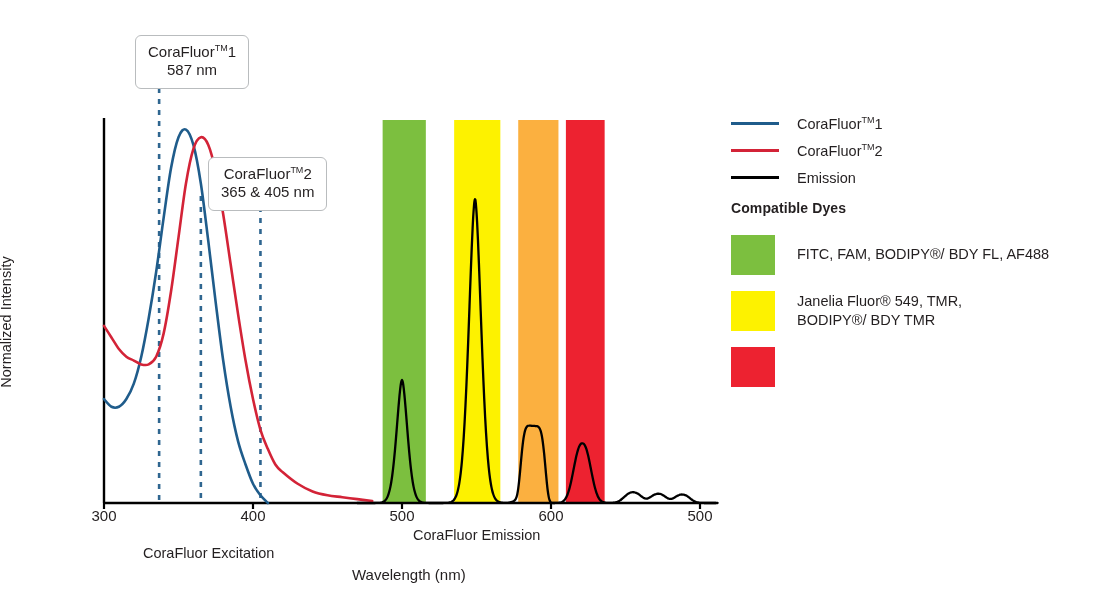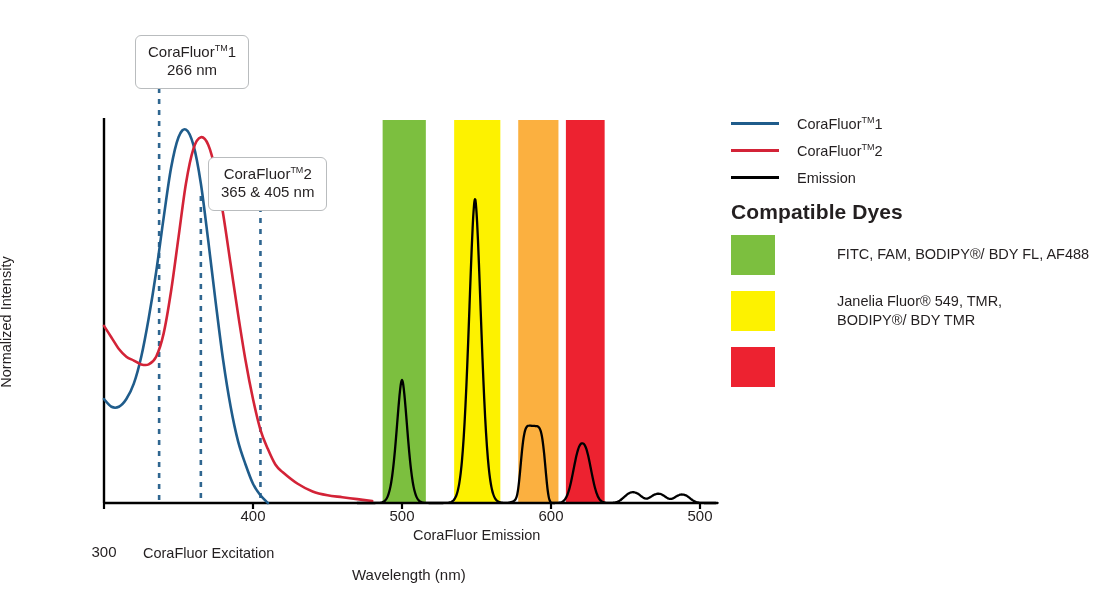--- a/index.html
+++ b/index.html
@@ -106,21 +106,21 @@
   .legend-label sup {
     font-size: 9px;
     vertical-align: super;
     line-height: 0;
   }
 
   #dyes-title {
     position: absolute;
     left: 731px;
     top: 200px;
-    font-size: 21px;
+    font-size: 14px;
     font-weight: bold;
     color: #231f20;
     letter-spacing: 0.1px;
   }
 
   #dye-list {
     position: absolute;
     left: 731px;
     top: 235px;
     width: 370px;
@@ -134,21 +134,20 @@
   .dye-swatch {
     width: 44px;
     height: 40px;
     flex: 0 0 44px;
     margin-right: 22px;
   }
   .dye-label {
     font-size: 14.5px;
     line-height: 1.32;
     color: #231f20;
-    margin-left: 40px;
   }
 </style>
 </head>
 <body>
 
 <div id="figure">
 
   <svg class="plot-svg" id="plot" width="1110" height="612">
       <rect x="382.63" y="120" width="43.20999999999998" height="383" fill="#7cbf3f"></rect>
       <rect x="454.15" y="120" width="46.19" height="383" fill="#fdf200"></rect>
@@ -166,34 +165,34 @@
       <line x1="159.13" y1="88" x2="159.13" y2="503" stroke="#2f6690" stroke-width="2.6" stroke-dasharray="5,6"></line>
       <line x1="200.85" y1="196" x2="200.85" y2="503" stroke="#2f6690" stroke-width="2.6" stroke-dasharray="5,6"></line>
       <line x1="260.45" y1="196" x2="260.45" y2="503" stroke="#2f6690" stroke-width="2.6" stroke-dasharray="5,6"></line>
       <path d="M 104.00 399.05 C 105.24 400.33, 108.97 405.47, 111.45 406.75 C 113.93 408.03, 116.42 408.03, 118.90 406.75 C 121.38 405.47, 123.87 402.90, 126.35 399.05 C 128.83 395.20, 131.32 390.71, 133.80 383.65 C 136.28 376.59, 138.77 367.61, 141.25 356.70 C 143.73 345.79, 146.22 332.32, 148.70 318.20 C 151.18 304.08, 153.67 288.68, 156.15 272.00 C 158.63 255.32, 161.12 235.43, 163.60 218.10 C 166.08 200.78, 168.57 181.53, 171.05 168.05 C 173.53 154.58, 176.02 143.67, 178.50 137.25 C 180.98 130.83, 183.47 128.27, 185.95 129.55 C 188.43 130.83, 190.92 135.97, 193.40 144.95 C 195.88 153.93, 198.37 167.41, 200.85 183.45 C 203.33 199.49, 205.82 221.31, 208.30 241.20 C 210.78 261.09, 213.27 282.91, 215.75 302.80 C 218.23 322.69, 220.72 343.23, 223.20 360.55 C 225.68 377.88, 228.17 393.27, 230.65 406.75 C 233.13 420.23, 235.62 431.77, 238.10 441.40 C 240.58 451.02, 243.07 457.44, 245.55 464.50 C 248.03 471.56, 250.52 478.62, 253.00 483.75 C 255.48 488.88, 257.97 492.09, 260.45 495.30 C 262.93 498.51, 266.66 501.72, 267.90 503.00" fill="none" stroke="#1f5c8b" stroke-width="2.6" stroke-linecap="round" stroke-linejoin="round"></path>
       <path d="M 104.00 325.90 C 105.24 327.82, 108.97 333.60, 111.45 337.45 C 113.93 341.30, 116.42 345.79, 118.90 349.00 C 121.38 352.21, 123.87 354.77, 126.35 356.70 C 128.83 358.63, 131.32 359.27, 133.80 360.55 C 136.28 361.83, 138.77 363.76, 141.25 364.40 C 143.73 365.04, 146.22 365.68, 148.70 364.40 C 151.18 363.12, 153.67 361.83, 156.15 356.70 C 158.63 351.57, 161.12 344.51, 163.60 333.60 C 166.08 322.69, 168.57 307.29, 171.05 291.25 C 173.53 275.21, 176.02 255.32, 178.50 237.35 C 180.98 219.38, 183.47 198.21, 185.95 183.45 C 188.43 168.69, 190.92 156.50, 193.40 148.80 C 195.88 141.10, 198.37 137.89, 200.85 137.25 C 203.33 136.61, 205.82 139.17, 208.30 144.95 C 210.78 150.72, 213.27 160.35, 215.75 171.90 C 218.23 183.45, 220.72 198.85, 223.20 214.25 C 225.68 229.65, 228.17 247.62, 230.65 264.30 C 233.13 280.98, 235.62 298.31, 238.10 314.35 C 240.58 330.39, 243.07 346.43, 245.55 360.55 C 248.03 374.67, 250.52 387.50, 253.00 399.05 C 255.48 410.60, 257.97 421.51, 260.45 429.85 C 262.93 438.19, 265.42 443.33, 267.90 449.10 C 270.38 454.88, 272.87 460.65, 275.35 464.50 C 277.83 468.35, 279.08 468.99, 282.80 472.20 C 286.52 475.41, 292.73 480.54, 297.70 483.75 C 302.67 486.96, 307.63 489.52, 312.60 491.45 C 317.57 493.38, 322.53 494.34, 327.50 495.30 C 332.47 496.26, 337.43 496.58, 342.40 497.23 C 347.37 497.87, 352.33 498.51, 357.30 499.15 C 362.27 499.79, 369.72 500.75, 372.20 501.07" fill="none" stroke="#d32337" stroke-width="2.6" stroke-linecap="round" stroke-linejoin="round"></path>
       <path d="M 357.30 503.00 C 357.45 503.00, 357.90 503.00, 358.19 503.00 C 358.49 503.00, 358.79 503.00, 359.09 503.00 C 359.39 503.00, 359.68 503.00, 359.98 503.00 C 360.28 503.00, 360.58 503.00, 360.88 503.00 C 361.17 503.00, 361.47 503.00, 361.77 503.00 C 362.07 503.00, 362.37 503.00, 362.66 503.00 C 362.96 503.00, 363.26 503.00, 363.56 503.00 C 363.86 503.00, 364.15 503.00, 364.45 503.00 C 364.75 503.00, 365.05 503.00, 365.35 503.00 C 365.64 503.00, 365.94 503.00, 366.24 503.00 C 366.54 503.00, 366.84 503.00, 367.13 503.00 C 367.43 503.00, 367.73 503.00, 368.03 503.00 C 368.33 503.00, 368.62 503.00, 368.92 503.00 C 369.22 503.00, 369.52 503.00, 369.82 503.00 C 370.11 503.00, 370.41 503.00, 370.71 503.00 C 371.01 503.00, 371.31 503.00, 371.60 503.00 C 371.90 503.00, 372.20 503.00, 372.50 503.00 C 372.80 503.00, 373.09 502.99, 373.39 502.99 C 373.69 502.99, 373.99 502.99, 374.29 502.99 C 374.58 502.99, 374.88 502.98, 375.18 502.98 C 375.48 502.98, 375.78 502.97, 376.07 502.97 C 376.37 502.96, 376.67 502.96, 376.97 502.95 C 377.27 502.94, 377.56 502.93, 377.86 502.92 C 378.16 502.90, 378.46 502.89, 378.76 502.87 C 379.05 502.85, 379.35 502.82, 379.65 502.79 C 379.95 502.76, 380.25 502.72, 380.54 502.68 C 380.84 502.63, 381.14 502.58, 381.44 502.50 C 381.74 502.43, 382.03 502.35, 382.33 502.25 C 382.63 502.15, 382.93 502.03, 383.23 501.88 C 383.52 501.74, 383.82 501.57, 384.12 501.36 C 384.42 501.15, 384.72 500.92, 385.01 500.62 C 385.31 500.33, 385.61 500.01, 385.91 499.61 C 386.21 499.21, 386.50 498.76, 386.80 498.22 C 387.10 497.69, 387.40 497.09, 387.70 496.38 C 387.99 495.66, 388.29 494.87, 388.59 493.95 C 388.89 493.02, 389.19 492.00, 389.48 490.82 C 389.78 489.64, 390.08 488.34, 390.38 486.86 C 390.68 485.38, 390.97 483.76, 391.27 481.95 C 391.57 480.13, 391.87 478.16, 392.17 475.98 C 392.46 473.80, 392.76 471.44, 393.06 468.89 C 393.36 466.33, 393.66 463.58, 393.95 460.65 C 394.25 457.73, 394.55 454.60, 394.85 451.33 C 395.15 448.07, 395.44 444.61, 395.74 441.08 C 396.04 437.54, 396.34 433.84, 396.64 430.14 C 396.93 426.44, 397.23 422.61, 397.53 418.90 C 397.83 415.18, 398.13 411.40, 398.42 407.85 C 398.72 404.30, 399.02 400.77, 399.32 397.61 C 399.62 394.46, 399.91 391.41, 400.21 388.91 C 400.51 386.40, 400.81 384.10, 401.11 382.58 C 401.40 381.06, 401.70 379.80, 402.00 379.80 C 402.30 379.80, 402.60 381.06, 402.89 382.58 C 403.19 384.10, 403.49 386.40, 403.79 388.91 C 404.09 391.41, 404.38 394.46, 404.68 397.61 C 404.98 400.77, 405.28 404.30, 405.58 407.85 C 405.87 411.40, 406.17 415.18, 406.47 418.90 C 406.77 422.61, 407.07 426.44, 407.36 430.14 C 407.66 433.84, 407.96 437.54, 408.26 441.08 C 408.56 444.61, 408.85 448.07, 409.15 451.33 C 409.45 454.60, 409.75 457.73, 410.05 460.65 C 410.34 463.58, 410.64 466.33, 410.94 468.89 C 411.24 471.44, 411.54 473.80, 411.83 475.98 C 412.13 478.16, 412.43 480.13, 412.73 481.95 C 413.03 483.76, 413.32 485.38, 413.62 486.86 C 413.92 488.34, 414.22 489.64, 414.52 490.82 C 414.81 492.00, 415.11 493.02, 415.41 493.95 C 415.71 494.87, 416.01 495.66, 416.30 496.38 C 416.60 497.09, 416.90 497.69, 417.20 498.22 C 417.50 498.76, 417.79 499.21, 418.09 499.61 C 418.39 500.01, 418.69 500.33, 418.99 500.62 C 419.28 500.92, 419.58 501.15, 419.88 501.36 C 420.18 501.57, 420.48 501.74, 420.77 501.88 C 421.07 502.03, 421.37 502.15, 421.67 502.25 C 421.97 502.35, 422.26 502.43, 422.56 502.50 C 422.86 502.58, 423.16 502.63, 423.46 502.68 C 423.75 502.72, 424.05 502.76, 424.35 502.79 C 424.65 502.82, 424.95 502.85, 425.24 502.87 C 425.54 502.89, 425.84 502.90, 426.14 502.92 C 426.44 502.93, 426.73 502.94, 427.03 502.95 C 427.33 502.96, 427.63 502.96, 427.93 502.97 C 428.22 502.97, 428.52 502.98, 428.82 502.98 C 429.12 502.98, 429.42 502.99, 429.71 502.99 C 430.01 502.99, 430.31 502.99, 430.61 502.99 C 430.91 502.99, 431.20 503.00, 431.50 503.00 C 431.80 503.00, 432.10 503.00, 432.40 503.00 C 432.69 503.00, 432.99 503.00, 433.29 503.00 C 433.59 503.00, 433.89 503.00, 434.18 503.00 C 434.48 503.00, 434.78 503.00, 435.08 503.00 C 435.38 503.00, 435.67 503.00, 435.97 503.00 C 436.27 503.00, 436.57 503.00, 436.87 503.00 C 437.16 503.00, 437.46 503.00, 437.76 503.00 C 438.06 503.00, 438.36 503.00, 438.65 503.00 C 438.95 503.00, 439.25 503.00, 439.55 503.00 C 439.85 503.00, 440.14 503.00, 440.44 502.99 C 440.74 502.99, 441.04 502.99, 441.34 502.99 C 441.63 502.99, 441.93 502.99, 442.23 502.98 C 442.53 502.98, 442.83 502.98, 443.12 502.98 C 443.42 502.97, 443.72 502.97, 444.02 502.96 C 444.32 502.95, 444.61 502.95, 444.91 502.94 C 445.21 502.93, 445.51 502.92, 445.81 502.90 C 446.10 502.89, 446.40 502.88, 446.70 502.85 C 447.00 502.83, 447.30 502.81, 447.59 502.78 C 447.89 502.75, 448.19 502.71, 448.49 502.67 C 448.79 502.62, 449.08 502.57, 449.38 502.50 C 449.68 502.44, 449.98 502.37, 450.28 502.27 C 450.57 502.18, 450.87 502.07, 451.17 501.94 C 451.47 501.80, 451.77 501.66, 452.06 501.47 C 452.36 501.28, 452.66 501.07, 452.96 500.81 C 453.26 500.55, 453.55 500.27, 453.85 499.91 C 454.15 499.56, 454.45 499.17, 454.75 498.69 C 455.04 498.21, 455.34 497.68, 455.64 497.05 C 455.94 496.41, 456.24 495.70, 456.53 494.86 C 456.83 494.02, 457.13 493.10, 457.43 492.01 C 457.73 490.91, 458.02 489.71, 458.32 488.31 C 458.62 486.91, 458.92 485.37, 459.22 483.60 C 459.51 481.82, 459.81 479.88, 460.11 477.66 C 460.41 475.45, 460.71 473.03, 461.00 470.30 C 461.30 467.57, 461.60 464.61, 461.90 461.30 C 462.20 458.00, 462.49 454.41, 462.79 450.47 C 463.09 446.52, 463.39 442.26, 463.69 437.63 C 463.98 432.99, 464.28 428.01, 464.58 422.67 C 464.88 417.32, 465.18 411.60, 465.47 405.54 C 465.77 399.48, 466.07 393.04, 466.37 386.31 C 466.67 379.58, 466.96 372.47, 467.26 365.15 C 467.56 357.83, 467.86 350.16, 468.16 342.39 C 468.45 334.62, 468.75 326.55, 469.05 318.52 C 469.35 310.49, 469.65 302.25, 469.94 294.22 C 470.24 286.18, 470.54 278.05, 470.84 270.32 C 471.14 262.59, 471.43 254.90, 471.73 247.84 C 472.03 240.78, 472.33 233.93, 472.63 227.96 C 472.92 221.98, 473.22 216.40, 473.52 212.00 C 473.82 207.60, 474.12 203.60, 474.41 201.54 C 474.71 199.48, 475.01 198.61, 475.31 199.65 C 475.61 200.70, 475.90 204.07, 476.20 207.81 C 476.50 211.56, 476.80 216.62, 477.10 222.13 C 477.39 227.64, 477.69 234.12, 477.99 240.86 C 478.29 247.61, 478.59 255.06, 478.88 262.61 C 479.18 270.16, 479.48 278.19, 479.78 286.16 C 480.08 294.13, 480.37 302.37, 480.67 310.43 C 480.97 318.49, 481.27 326.65, 481.57 334.53 C 481.86 342.41, 482.16 350.23, 482.46 357.72 C 482.76 365.21, 483.06 372.52, 483.35 379.46 C 483.65 386.40, 483.95 393.07, 484.25 399.36 C 484.55 405.65, 484.84 411.61, 485.14 417.20 C 485.44 422.78, 485.74 428.01, 486.04 432.88 C 486.33 437.75, 486.63 442.25, 486.93 446.42 C 487.23 450.59, 487.53 454.39, 487.82 457.90 C 488.12 461.42, 488.42 464.58, 488.72 467.49 C 489.02 470.41, 489.31 473.00, 489.61 475.38 C 489.91 477.76, 490.21 479.85, 490.51 481.76 C 490.80 483.68, 491.10 485.34, 491.40 486.86 C 491.70 488.38, 492.00 489.69, 492.29 490.88 C 492.59 492.06, 492.89 493.08, 493.19 493.99 C 493.49 494.91, 493.78 495.68, 494.08 496.38 C 494.38 497.08, 494.68 497.67, 494.98 498.19 C 495.27 498.72, 495.57 499.15, 495.87 499.55 C 496.17 499.94, 496.47 500.26, 496.76 500.54 C 497.06 500.83, 497.36 501.06, 497.66 501.27 C 497.96 501.48, 498.25 501.65, 498.55 501.80 C 498.85 501.95, 499.15 502.07, 499.45 502.17 C 499.74 502.28, 500.04 502.36, 500.34 502.43 C 500.64 502.51, 500.94 502.57, 501.23 502.62 C 501.53 502.67, 501.83 502.71, 502.13 502.74 C 502.43 502.78, 502.72 502.80, 503.02 502.82 C 503.32 502.84, 503.62 502.86, 503.92 502.87 C 504.21 502.88, 504.51 502.89, 504.81 502.90 C 505.11 502.90, 505.41 502.90, 505.70 502.90 C 506.00 502.89, 506.30 502.89, 506.60 502.87 C 506.90 502.86, 507.19 502.85, 507.49 502.82 C 507.79 502.80, 508.09 502.77, 508.39 502.74 C 508.68 502.70, 508.98 502.66, 509.28 502.61 C 509.58 502.55, 509.88 502.49, 510.17 502.42 C 510.47 502.35, 510.77 502.27, 511.07 502.18 C 511.37 502.09, 511.66 501.98, 511.96 501.87 C 512.26 501.75, 512.56 501.63, 512.86 501.49 C 513.15 501.34, 513.45 501.20, 513.75 501.02 C 514.05 500.83, 514.35 500.66, 514.64 500.38 C 514.94 500.10, 515.24 499.83, 515.54 499.34 C 515.84 498.85, 516.13 498.32, 516.43 497.43 C 516.73 496.55, 517.03 495.51, 517.33 494.04 C 517.62 492.58, 517.92 490.80, 518.22 488.66 C 518.52 486.52, 518.82 483.96, 519.11 481.20 C 519.41 478.45, 519.71 475.27, 520.01 472.14 C 520.31 469.00, 520.60 465.57, 520.90 462.37 C 521.20 459.16, 521.50 455.87, 521.80 452.91 C 522.09 449.95, 522.39 447.10, 522.69 444.60 C 522.99 442.10, 523.29 439.85, 523.58 437.91 C 523.88 435.97, 524.18 434.34, 524.48 432.95 C 524.78 431.56, 525.07 430.49, 525.37 429.58 C 525.67 428.66, 525.97 428.02, 526.27 427.48 C 526.56 426.94, 526.86 426.60, 527.16 426.32 C 527.46 426.04, 527.76 425.90, 528.05 425.78 C 528.35 425.67, 528.65 425.64, 528.95 425.62 C 529.25 425.59, 529.54 425.62, 529.84 425.64 C 530.14 425.65, 530.44 425.69, 530.74 425.72 C 531.03 425.75, 531.33 425.79, 531.63 425.82 C 531.93 425.84, 532.23 425.87, 532.52 425.89 C 532.82 425.91, 533.12 425.92, 533.42 425.93 C 533.72 425.94, 534.01 425.95, 534.31 425.96 C 534.61 425.97, 534.91 425.97, 535.21 425.99 C 535.50 426.00, 535.80 426.01, 536.10 426.04 C 536.40 426.07, 536.70 426.10, 536.99 426.18 C 537.29 426.26, 537.59 426.34, 537.89 426.51 C 538.19 426.69, 538.48 426.88, 538.78 427.22 C 539.08 427.55, 539.38 427.93, 539.68 428.51 C 539.97 429.09, 540.27 429.76, 540.57 430.69 C 540.87 431.62, 541.17 432.70, 541.46 434.07 C 541.76 435.45, 542.06 437.05, 542.36 438.96 C 542.66 440.87, 542.95 443.06, 543.25 445.52 C 543.55 447.98, 543.85 450.78, 544.15 453.72 C 544.44 456.66, 544.74 459.93, 545.04 463.17 C 545.34 466.40, 545.64 469.88, 545.93 473.11 C 546.23 476.34, 546.53 479.65, 546.83 482.55 C 547.13 485.45, 547.42 488.20, 547.72 490.50 C 548.02 492.80, 548.32 494.76, 548.62 496.34 C 548.91 497.92, 549.21 499.06, 549.51 499.98 C 549.81 500.90, 550.11 501.43, 550.40 501.87 C 550.70 502.32, 551.00 502.49, 551.30 502.66 C 551.60 502.84, 551.89 502.87, 552.19 502.92 C 552.49 502.97, 552.79 502.97, 553.09 502.98 C 553.38 502.99, 553.68 502.99, 553.98 502.99 C 554.28 502.99, 554.58 502.98, 554.87 502.98 C 555.17 502.98, 555.47 502.97, 555.77 502.97 C 556.07 502.96, 556.36 502.95, 556.66 502.94 C 556.96 502.93, 557.26 502.91, 557.56 502.90 C 557.85 502.88, 558.15 502.85, 558.45 502.82 C 558.75 502.79, 559.05 502.76, 559.34 502.71 C 559.64 502.67, 559.94 502.61, 560.24 502.54 C 560.54 502.47, 560.83 502.39, 561.13 502.29 C 561.43 502.18, 561.73 502.07, 562.03 501.92 C 562.32 501.77, 562.62 501.60, 562.92 501.40 C 563.22 501.19, 563.52 500.95, 563.81 500.67 C 564.11 500.39, 564.41 500.07, 564.71 499.70 C 565.01 499.32, 565.30 498.90, 565.60 498.42 C 565.90 497.93, 566.20 497.39, 566.50 496.78 C 566.79 496.17, 567.09 495.49, 567.39 494.74 C 567.69 493.99, 567.99 493.16, 568.28 492.26 C 568.58 491.36, 568.88 490.38, 569.18 489.33 C 569.48 488.28, 569.77 487.15, 570.07 485.95 C 570.37 484.76, 570.67 483.48, 570.97 482.16 C 571.26 480.84, 571.56 479.44, 571.86 478.02 C 572.16 476.59, 572.46 475.11, 572.75 473.62 C 573.05 472.13, 573.35 470.59, 573.65 469.08 C 573.95 467.57, 574.24 466.03, 574.54 464.55 C 574.84 463.06, 575.14 461.57, 575.44 460.16 C 575.73 458.75, 576.03 457.37, 576.33 456.08 C 576.63 454.79, 576.93 453.55, 577.22 452.42 C 577.52 451.30, 577.82 450.25, 578.12 449.32 C 578.42 448.39, 578.71 447.56, 579.01 446.84 C 579.31 446.13, 579.61 445.53, 579.91 445.04 C 580.20 444.55, 580.50 444.19, 580.80 443.91 C 581.10 443.64, 581.40 443.49, 581.69 443.40 C 581.99 443.30, 582.29 443.29, 582.59 443.34 C 582.89 443.39, 583.18 443.47, 583.48 443.68 C 583.78 443.89, 584.08 444.18, 584.38 444.59 C 584.67 445.01, 584.97 445.53, 585.27 446.17 C 585.57 446.81, 585.87 447.56, 586.16 448.42 C 586.46 449.28, 586.76 450.26, 587.06 451.32 C 587.36 452.39, 587.65 453.56, 587.95 454.80 C 588.25 456.04, 588.55 457.38, 588.85 458.76 C 589.14 460.14, 589.44 461.59, 589.74 463.06 C 590.04 464.53, 590.34 466.05, 590.63 467.56 C 590.93 469.07, 591.23 470.61, 591.53 472.11 C 591.83 473.62, 592.12 475.12, 592.42 476.57 C 592.72 478.02, 593.02 479.45, 593.32 480.81 C 593.61 482.17, 593.91 483.49, 594.21 484.73 C 594.51 485.97, 594.81 487.15, 595.10 488.25 C 595.40 489.35, 595.70 490.38, 596.00 491.34 C 596.30 492.29, 596.59 493.16, 596.89 493.96 C 597.19 494.77, 597.49 495.49, 597.79 496.15 C 598.08 496.81, 598.38 497.39, 598.68 497.91 C 598.98 498.44, 599.28 498.90, 599.57 499.31 C 599.87 499.72, 600.17 500.06, 600.47 500.38 C 600.77 500.69, 601.06 500.95, 601.36 501.18 C 601.66 501.41, 601.96 501.60, 602.26 501.76 C 602.55 501.93, 602.85 502.06, 603.15 502.18 C 603.45 502.30, 603.75 502.39, 604.04 502.47 C 604.34 502.55, 604.64 502.61, 604.94 502.66 C 605.24 502.72, 605.53 502.75, 605.83 502.79 C 606.13 502.82, 606.43 502.85, 606.73 502.87 C 607.02 502.89, 607.32 502.90, 607.62 502.91 C 607.92 502.92, 608.22 502.93, 608.51 502.94 C 608.81 502.94, 609.11 502.94, 609.41 502.94 C 609.71 502.94, 610.00 502.93, 610.30 502.93 C 610.60 502.92, 610.90 502.91, 611.20 502.90 C 611.49 502.88, 611.79 502.87, 612.09 502.85 C 612.39 502.83, 612.69 502.80, 612.98 502.77 C 613.28 502.75, 613.58 502.71, 613.88 502.67 C 614.18 502.63, 614.47 502.58, 614.77 502.53 C 615.07 502.47, 615.37 502.41, 615.67 502.33 C 615.96 502.26, 616.26 502.18, 616.56 502.08 C 616.86 501.99, 617.16 501.88, 617.45 501.76 C 617.75 501.64, 618.05 501.51, 618.35 501.37 C 618.65 501.22, 618.94 501.07, 619.24 500.89 C 619.54 500.72, 619.84 500.54, 620.14 500.34 C 620.43 500.14, 620.73 499.92, 621.03 499.70 C 621.33 499.48, 621.63 499.24, 621.92 498.99 C 622.22 498.75, 622.52 498.49, 622.82 498.23 C 623.12 497.96, 623.41 497.69, 623.71 497.42 C 624.01 497.15, 624.31 496.87, 624.61 496.60 C 624.90 496.33, 625.20 496.05, 625.50 495.79 C 625.80 495.52, 626.10 495.26, 626.39 495.01 C 626.69 494.76, 626.99 494.52, 627.29 494.29 C 627.59 494.07, 627.88 493.86, 628.18 493.66 C 628.48 493.47, 628.78 493.30, 629.08 493.14 C 629.37 492.99, 629.67 492.85, 629.97 492.73 C 630.27 492.62, 630.57 492.52, 630.86 492.45 C 631.16 492.37, 631.46 492.32, 631.76 492.28 C 632.06 492.24, 632.35 492.23, 632.65 492.22 C 632.95 492.21, 633.25 492.21, 633.55 492.23 C 633.84 492.25, 634.14 492.27, 634.44 492.32 C 634.74 492.37, 635.04 492.43, 635.33 492.52 C 635.63 492.60, 635.93 492.71, 636.23 492.83 C 636.53 492.96, 636.82 493.10, 637.12 493.27 C 637.42 493.43, 637.72 493.61, 638.02 493.80 C 638.31 493.99, 638.61 494.20, 638.91 494.42 C 639.21 494.64, 639.51 494.87, 639.80 495.10 C 640.10 495.33, 640.40 495.57, 640.70 495.80 C 641.00 496.03, 641.29 496.27, 641.59 496.49 C 641.89 496.72, 642.19 496.94, 642.49 497.14 C 642.78 497.34, 643.08 497.53, 643.38 497.70 C 643.68 497.87, 643.98 498.02, 644.27 498.14 C 644.57 498.27, 644.87 498.37, 645.17 498.45 C 645.47 498.52, 645.76 498.57, 646.06 498.59 C 646.36 498.61, 646.66 498.60, 646.96 498.57 C 647.25 498.53, 647.55 498.47, 647.85 498.38 C 648.15 498.30, 648.45 498.18, 648.74 498.05 C 649.04 497.92, 649.34 497.77, 649.64 497.60 C 649.94 497.43, 650.23 497.25, 650.53 497.06 C 650.83 496.87, 651.13 496.66, 651.43 496.46 C 651.72 496.26, 652.02 496.06, 652.32 495.86 C 652.62 495.66, 652.92 495.47, 653.21 495.28 C 653.51 495.10, 653.81 494.93, 654.11 494.77 C 654.41 494.62, 654.70 494.47, 655.00 494.35 C 655.30 494.23, 655.60 494.12, 655.90 494.04 C 656.19 493.95, 656.49 493.89, 656.79 493.84 C 657.09 493.79, 657.39 493.77, 657.68 493.75 C 657.98 493.74, 658.28 493.73, 658.58 493.74 C 658.88 493.75, 659.17 493.77, 659.47 493.81 C 659.77 493.85, 660.07 493.90, 660.37 493.98 C 660.66 494.05, 660.96 494.15, 661.26 494.26 C 661.56 494.38, 661.86 494.51, 662.15 494.66 C 662.45 494.81, 662.75 494.98, 663.05 495.16 C 663.35 495.35, 663.64 495.54, 663.94 495.74 C 664.24 495.95, 664.54 496.16, 664.84 496.37 C 665.13 496.58, 665.43 496.80, 665.73 497.00 C 666.03 497.21, 666.33 497.41, 666.62 497.60 C 666.92 497.79, 667.22 497.97, 667.52 498.12 C 667.82 498.28, 668.11 498.42, 668.41 498.54 C 668.71 498.65, 669.01 498.75, 669.31 498.82 C 669.60 498.89, 669.90 498.93, 670.20 498.94 C 670.50 498.96, 670.80 498.95, 671.09 498.91 C 671.39 498.87, 671.69 498.80, 671.99 498.72 C 672.29 498.63, 672.58 498.52, 672.88 498.39 C 673.18 498.26, 673.48 498.11, 673.78 497.95 C 674.07 497.79, 674.37 497.61, 674.67 497.43 C 674.97 497.25, 675.27 497.06, 675.56 496.88 C 675.86 496.69, 676.16 496.50, 676.46 496.32 C 676.76 496.14, 677.05 495.96, 677.35 495.80 C 677.65 495.64, 677.95 495.48, 678.25 495.35 C 678.54 495.21, 678.84 495.09, 679.14 494.99 C 679.44 494.88, 679.74 494.80, 680.03 494.73 C 680.33 494.66, 680.63 494.61, 680.93 494.58 C 681.23 494.54, 681.52 494.53, 681.82 494.52 C 682.12 494.52, 682.42 494.52, 682.72 494.54 C 683.01 494.56, 683.31 494.58, 683.61 494.63 C 683.91 494.68, 684.21 494.75, 684.50 494.83 C 684.80 494.92, 685.10 495.02, 685.40 495.15 C 685.70 495.27, 685.99 495.42, 686.29 495.58 C 686.59 495.74, 686.89 495.92, 687.19 496.11 C 687.48 496.30, 687.78 496.51, 688.08 496.72 C 688.38 496.94, 688.68 497.16, 688.97 497.39 C 689.27 497.62, 689.57 497.86, 689.87 498.10 C 690.17 498.34, 690.46 498.58, 690.76 498.81 C 691.06 499.04, 691.36 499.27, 691.66 499.49 C 691.95 499.72, 692.25 499.93, 692.55 500.14 C 692.85 500.34, 693.15 500.53, 693.44 500.71 C 693.74 500.89, 694.04 501.06, 694.34 501.22 C 694.64 501.38, 694.93 501.52, 695.23 501.65 C 695.53 501.78, 695.83 501.89, 696.13 502.00 C 696.42 502.10, 696.72 502.20, 697.02 502.28 C 697.32 502.36, 697.62 502.43, 697.91 502.49 C 698.21 502.56, 698.51 502.61, 698.81 502.65 C 699.11 502.70, 699.40 502.74, 699.70 502.77 C 700.00 502.80, 700.30 502.83, 700.60 502.85 C 700.89 502.87, 701.19 502.89, 701.49 502.91 C 701.79 502.92, 702.09 502.93, 702.38 502.94 C 702.68 502.95, 702.98 502.96, 703.28 502.97 C 703.58 502.97, 703.87 502.98, 704.17 502.98 C 704.47 502.98, 704.77 502.99, 705.07 502.99 C 705.36 502.99, 705.66 502.99, 705.96 502.99 C 706.26 503.00, 706.56 503.00, 706.85 503.00 C 707.15 503.00, 707.45 503.00, 707.75 503.00 C 708.05 503.00, 708.34 503.00, 708.64 503.00 C 708.94 503.00, 709.24 503.00, 709.54 503.00 C 709.83 503.00, 710.13 503.00, 710.43 503.00 C 710.73 503.00, 711.03 503.00, 711.32 503.00 C 711.62 503.00, 711.92 503.00, 712.22 503.00 C 712.52 503.00, 712.81 503.00, 713.11 503.00 C 713.41 503.00, 713.71 503.00, 714.01 503.00 C 714.30 503.00, 714.60 503.00, 714.90 503.00 C 715.20 503.00, 715.50 503.00, 715.79 503.00 C 716.09 503.00, 716.39 503.00, 716.69 503.00 C 716.99 503.00, 717.43 503.00, 717.58 503.00" fill="none" stroke="#000000" stroke-width="2.3" stroke-linecap="round" stroke-linejoin="round"></path>
     </svg>
 
   <div class="callout" id="callout-cf1">
     <span class="ln"><span>CoraFluor</span><sup>TM</sup><span>1</span></span>
-    <span class="ln">266 nm</span>
+    <span class="ln">587 nm</span>
   </div>
 
   <div class="callout" id="callout-cf2">
     <span class="ln"><span>CoraFluor</span><sup>TM</sup><span>2</span></span>
     <span class="ln">365 &amp; 405 nm</span>
   </div>
 
   <div class="axis-text" id="y-title">Normalized Intensity</div>
   <div class="axis-text" id="x-title">Wavelength (nm)</div>
   <div class="axis-text" id="excitation-label">CoraFluor Excitation</div>
   <div class="axis-text" id="emission-label">CoraFluor Emission</div>
   <div id="x-tick-labels">
-      <div class="tick-label" style="left: 104px; margin-top: 36px;">300</div>
+      <div class="tick-label" style="left: 104px;">300</div>
       <div class="tick-label" style="left: 253px;">400</div>
       <div class="tick-label" style="left: 402px;">500</div>
       <div class="tick-label" style="left: 551px;">600</div>
       <div class="tick-label" style="left: 700px;">500</div>
     </div>
 
   <div id="legend">
       <div class="legend-row">
         <div class="legend-swatch-line" style="background: rgb(31, 92, 139);"></div>
         <div class="legend-label">CoraFluor<sup>TM</sup>1</div>

